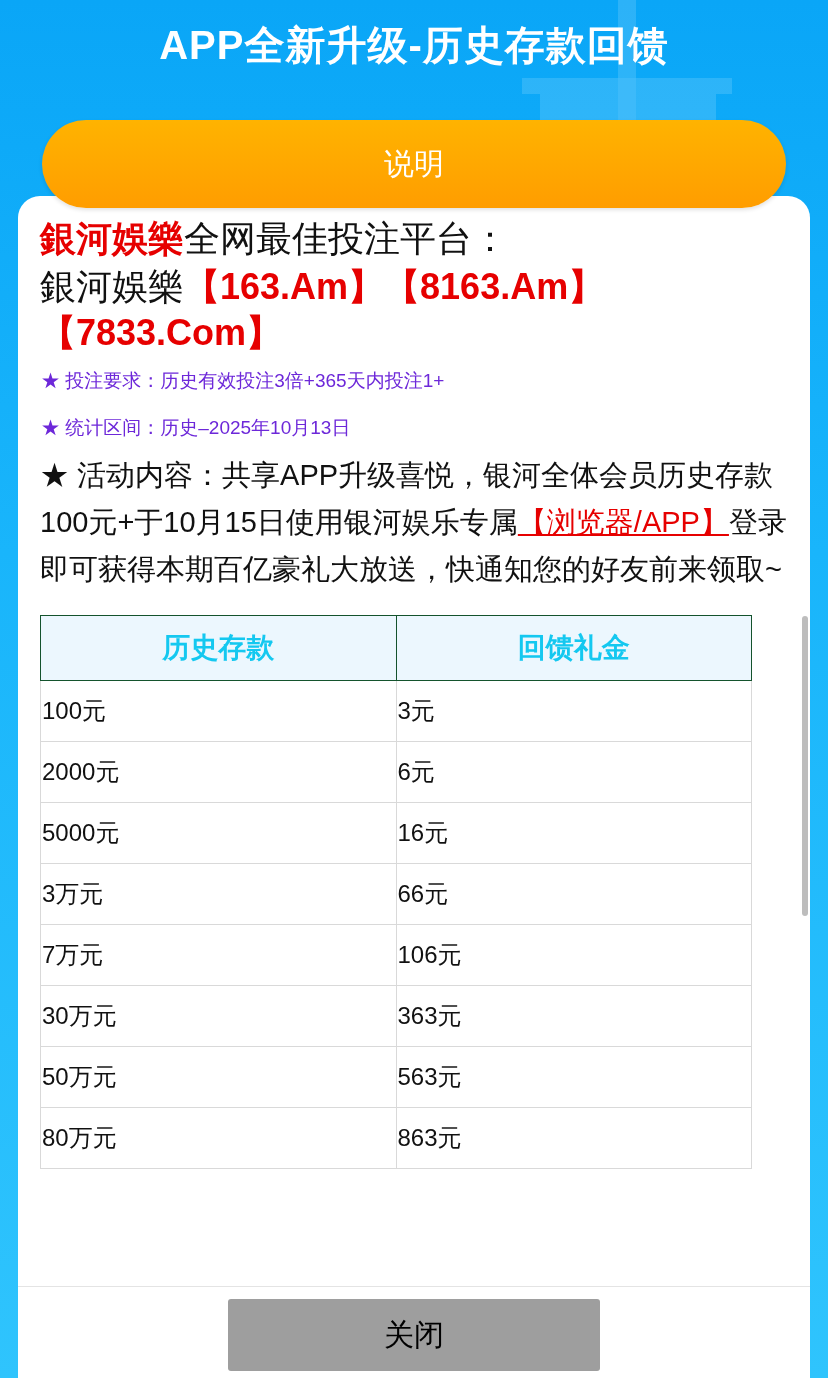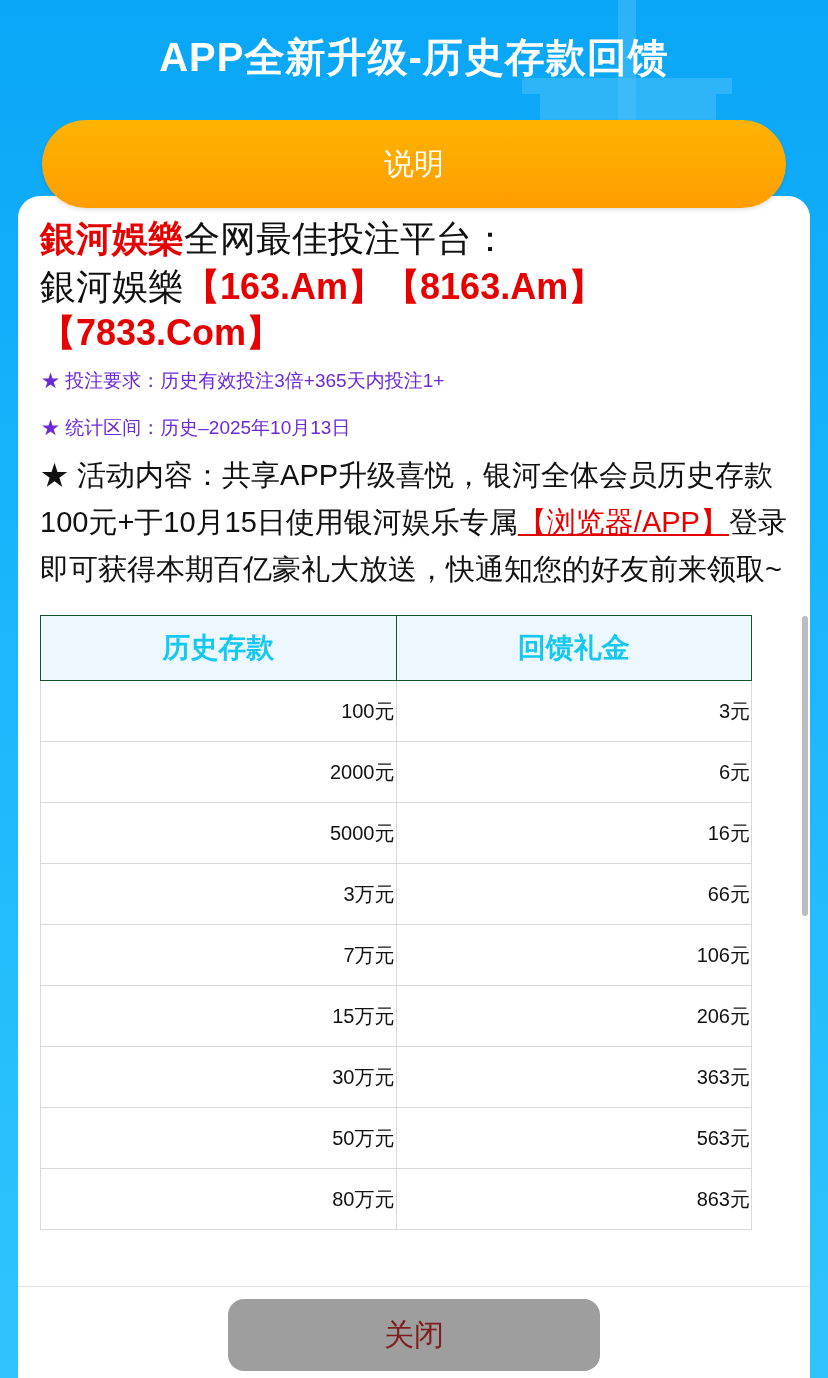--- a/index.html
+++ b/index.html
@@ -35,21 +35,21 @@
     position: absolute;
     background: #ffffff;
     opacity: 0.55;
   }
   .gw-h { left: 0; top: 78px; width: 210px; height: 16px; }
   .gw-v { left: 96px; top: 0px; width: 18px; height: 120px; }
   .gw-box { left: 18px; top: 94px; width: 176px; height: 26px; }
 
   .title {
     position: absolute;
-    top: 30px;
+    top: 18px;
     left: 0;
     width: 828px;
     text-align: center;
     color: #ffffff;
     font-size: 40px;
     font-weight: bold;
     letter-spacing: 1px;
     z-index: 3;
   }
 
@@ -141,22 +141,22 @@
   }
   table.reward-table th {
     background: #ecf7fe;
     color: #14c8f0;
     font-size: 28px;
     font-weight: bold;
     height: 62px;
     border: 1px solid #14532d;
   }
   table.reward-table td {
-    text-align: right;
-    font-size: 20px;
+    text-align: left;
+    font-size: 24px;
     color: #111111;
     height: 58px;
     border: 1px solid #d9d9d9;
     background: #ffffff;
   }
 
   .scrollbar {
     position: absolute;
     right: 2px;
     top: 420px;
@@ -174,23 +174,23 @@
     height: 92px;
     background: #ffffff;
     border-top: 1px solid #e4e4e4;
   }
   .close-button {
     position: absolute;
     left: 210px;
     top: 12px;
     width: 372px;
     height: 72px;
-    border-radius: 16px;
+    border-radius: 3px;
     background: #9e9e9e;
-    color: #7f1d1d;
+    color: #000000;
     font-size: 30px;
     border: none;
     display: flex;
     align-items: center;
     justify-content: center;
     font-family: "Liberation Sans", sans-serif;
   }
 </style>
 </head>
 <body>
@@ -243,24 +243,20 @@
             </tr>
           <tr>
               <td>3万元</td>
               <td>66元</td>
             </tr>
           <tr>
               <td>7万元</td>
               <td>106元</td>
             </tr>
           <tr>
-              <td>15万元</td>
-              <td>206元</td>
-            </tr>
-          <tr>
               <td>30万元</td>
               <td>363元</td>
             </tr>
           <tr>
               <td>50万元</td>
               <td>563元</td>
             </tr>
           <tr>
               <td>80万元</td>
               <td>863元</td>

